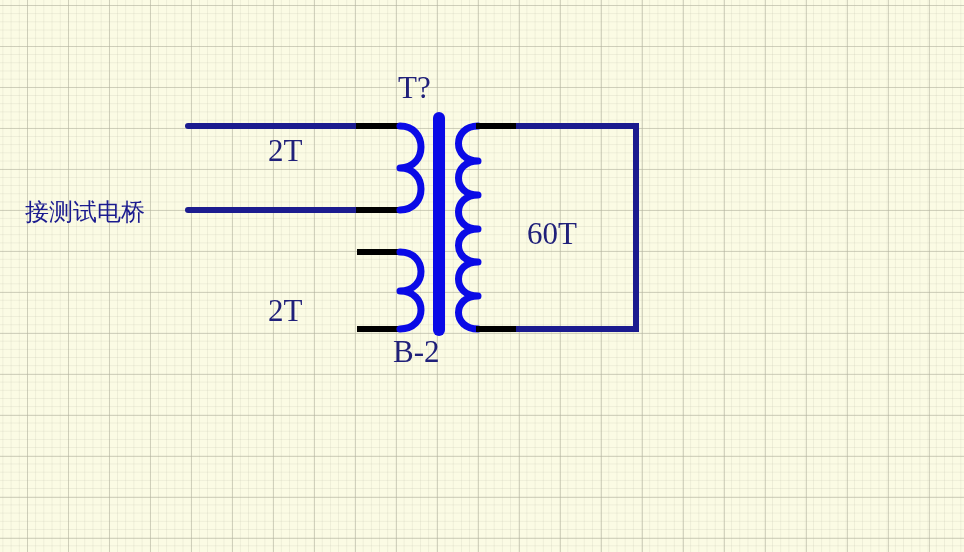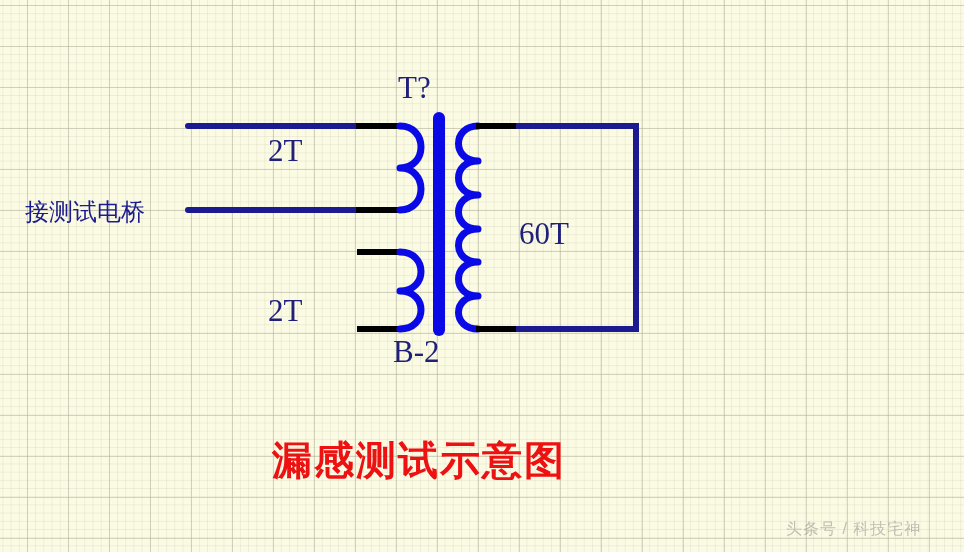--- a/index.html
+++ b/index.html
@@ -109,22 +109,20 @@
   </svg>
 
   <div class="txt lbl-navy-lat" style="left:398px;top:72px;">T?</div>
 
   <div class="txt lbl-navy-lat" style="left:393px;top:336px;">B-2</div>
 
   <div class="txt lbl-navy-lat" style="left:268px;top:135px;">2T</div>
 
   <div class="txt lbl-navy-lat" style="left:268px;top:295px;">2T</div>
 
-  <div class="txt lbl-navy-lat" style="left:519px;top:218px;">60T</div>
+  <div class="txt lbl-navy-lat" style="left:519px;top:218px;padding-left:8px;">60T</div>
 
   <div class="txt lbl-navy-cn" style="left:25px;top:168px;">接测试电桥</div>
 
 
-  <div class="txt lbl-title" style="left:272px;top:440px;">漏感测试示意图</div>
 
-  <div class="txt watermark" style="left:786px;top:521px;">头条号 / 科技宅神</div>
 
 </div>
 
 </body></html>

